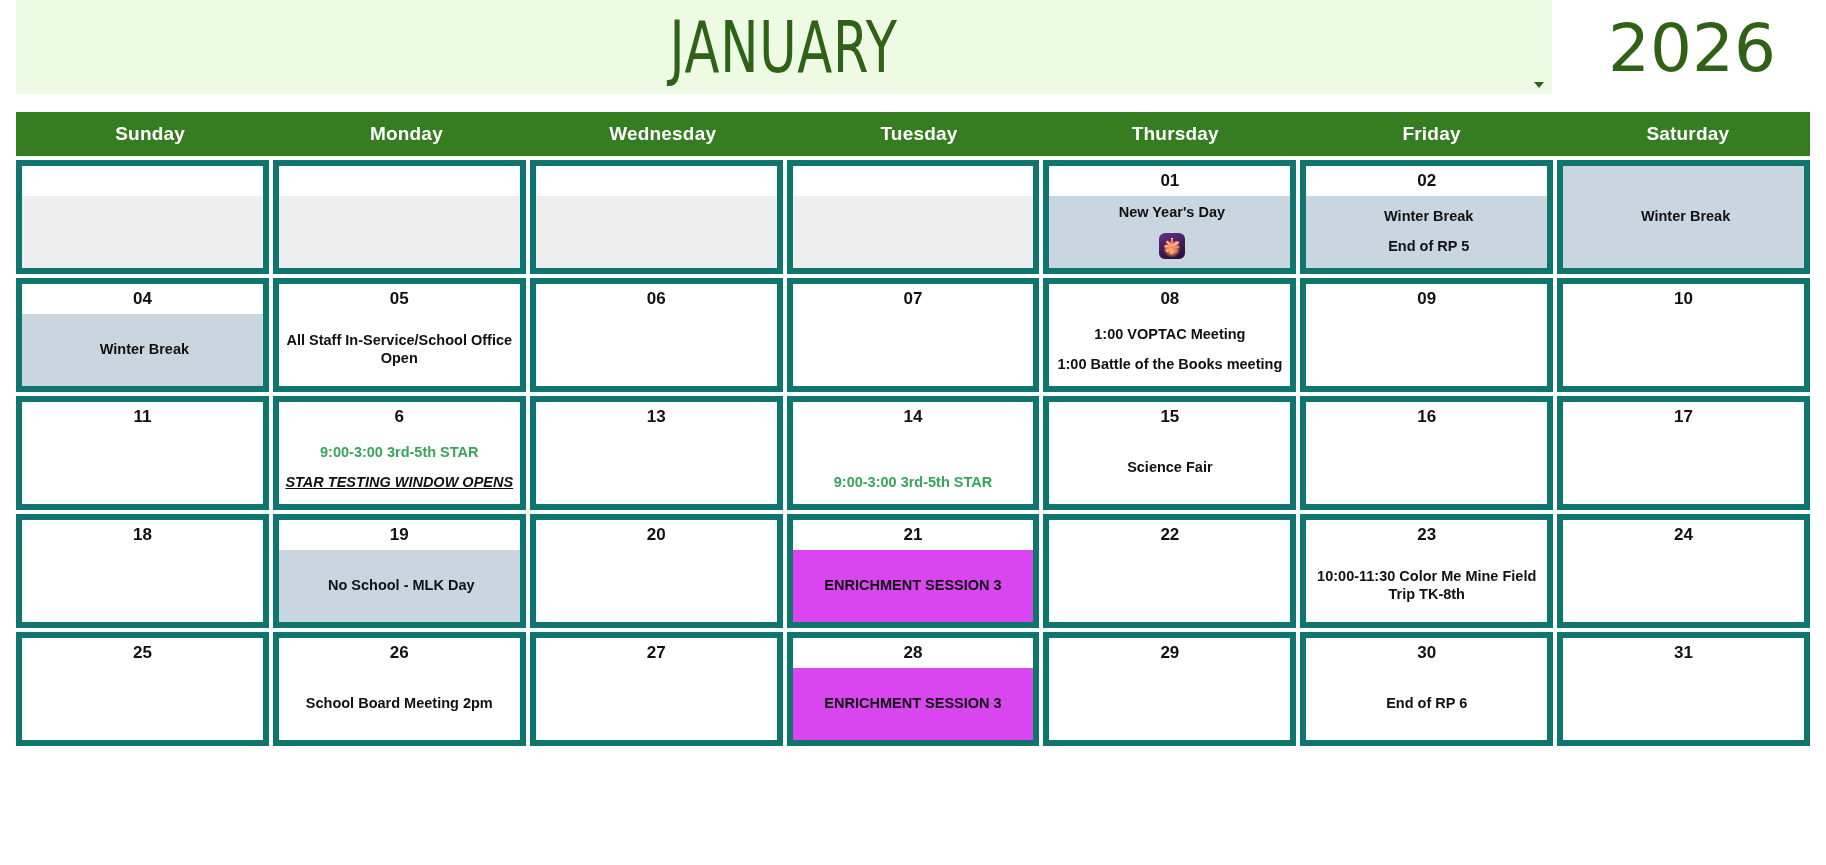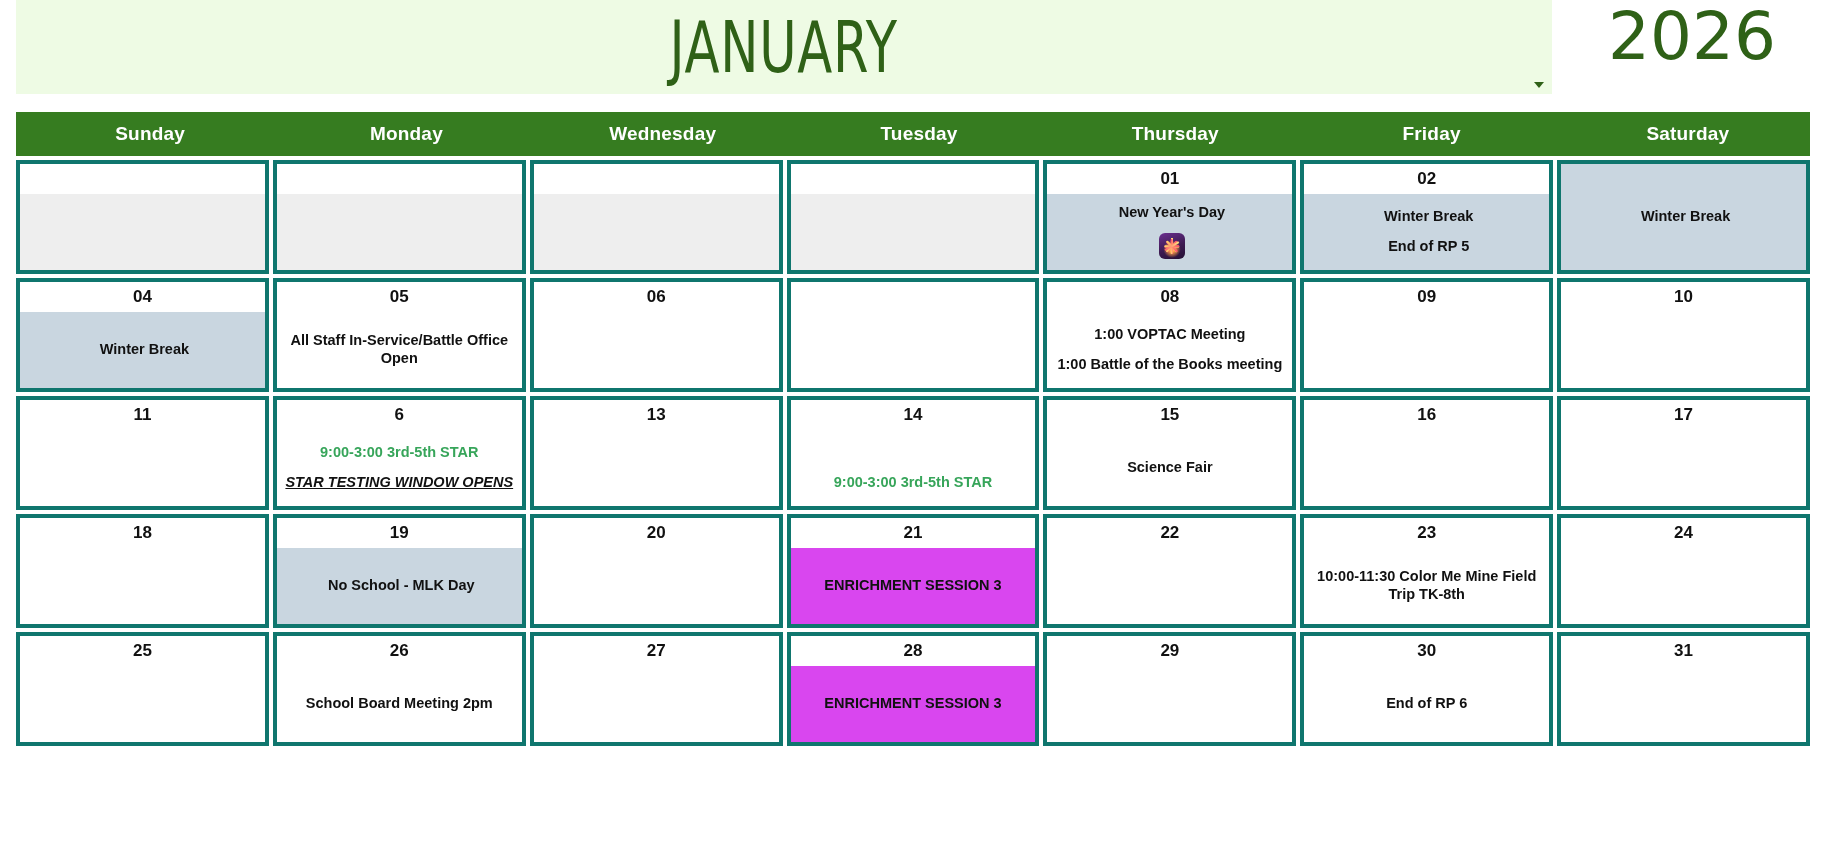--- a/index.html
+++ b/index.html
@@ -58,21 +58,21 @@
     width: 0;
     height: 0;
     border-left: 5px solid transparent;
     border-right: 5px solid transparent;
     border-top: 6px solid #2f6117;
   }
   .year {
     margin-left: 56px;
     font-size: 66px;
     line-height: 1;
-    padding-top: 4px;
+    padding-top: 16px;
     font-weight: 400;
     color: #2f6117;
     font-family: "DejaVu Sans", sans-serif;
     white-space: nowrap;
   }
 
   
   .dow-row {
     display: grid;
     grid-template-columns: repeat(7, 1fr);
@@ -95,21 +95,21 @@
   .grid {
     display: grid;
     grid-template-columns: repeat(7, 1fr);
     grid-auto-rows: 114px;
     margin: 0 16px;
     column-gap: 4px;
     row-gap: 4px;
     padding-top: 4px;
   }
   .cell {
-    border: 4px solid #0f766e;
+    border: 6px solid #0f766e;
     display: flex;
     flex-direction: column;
     overflow: hidden;
     background: #ffffff;
   }
   .date-strip {
     height: 30px;
     flex: 0 0 30px;
     background: #ffffff;
     display: flex;
@@ -262,28 +262,29 @@
       </div>
       <div class="cell">
         <div class="date-strip">04</div>
         <div class="cell-body blue">
           <div class="event">Winter Break</div>
         </div>
       </div>
       <div class="cell">
         <div class="date-strip">05</div>
         <div class="cell-body">
-          <div class="event">All Staff In-Service/Battle Office Open</div>
+          <div class="event">All Staff In-Service/School Office Open</div>
         </div>
       </div>
       <div class="cell">
         <div class="date-strip">06</div>
         <div class="cell-body"></div>
       </div>
       <div class="cell">
+        <div class="date-strip">07</div>
         <div class="cell-body"></div>
       </div>
       <div class="cell">
         <div class="date-strip">08</div>
         <div class="cell-body">
           <div class="event">1:00 VOPTAC Meeting</div>
           <div class="event">1:00 Battle of the Books meeting</div>
         </div>
       </div>
       <div class="cell">

